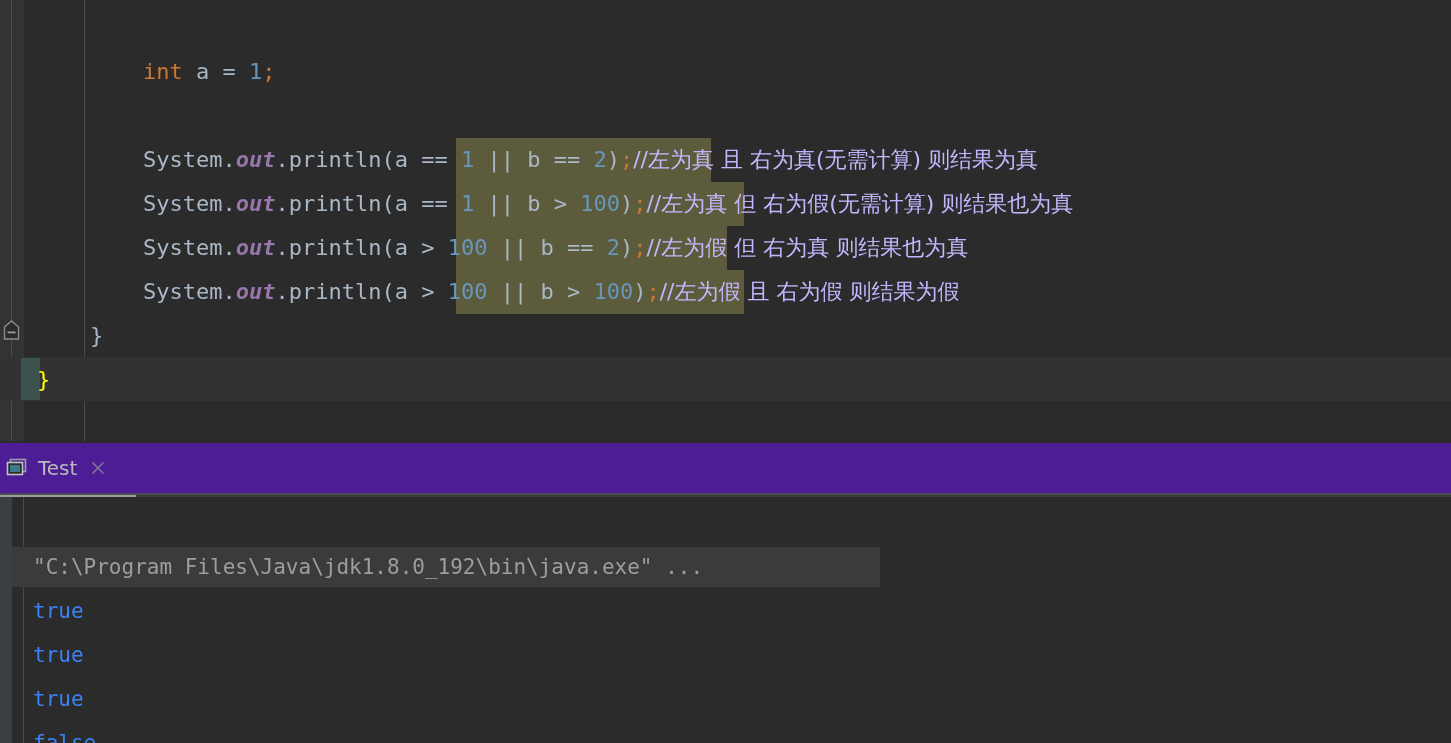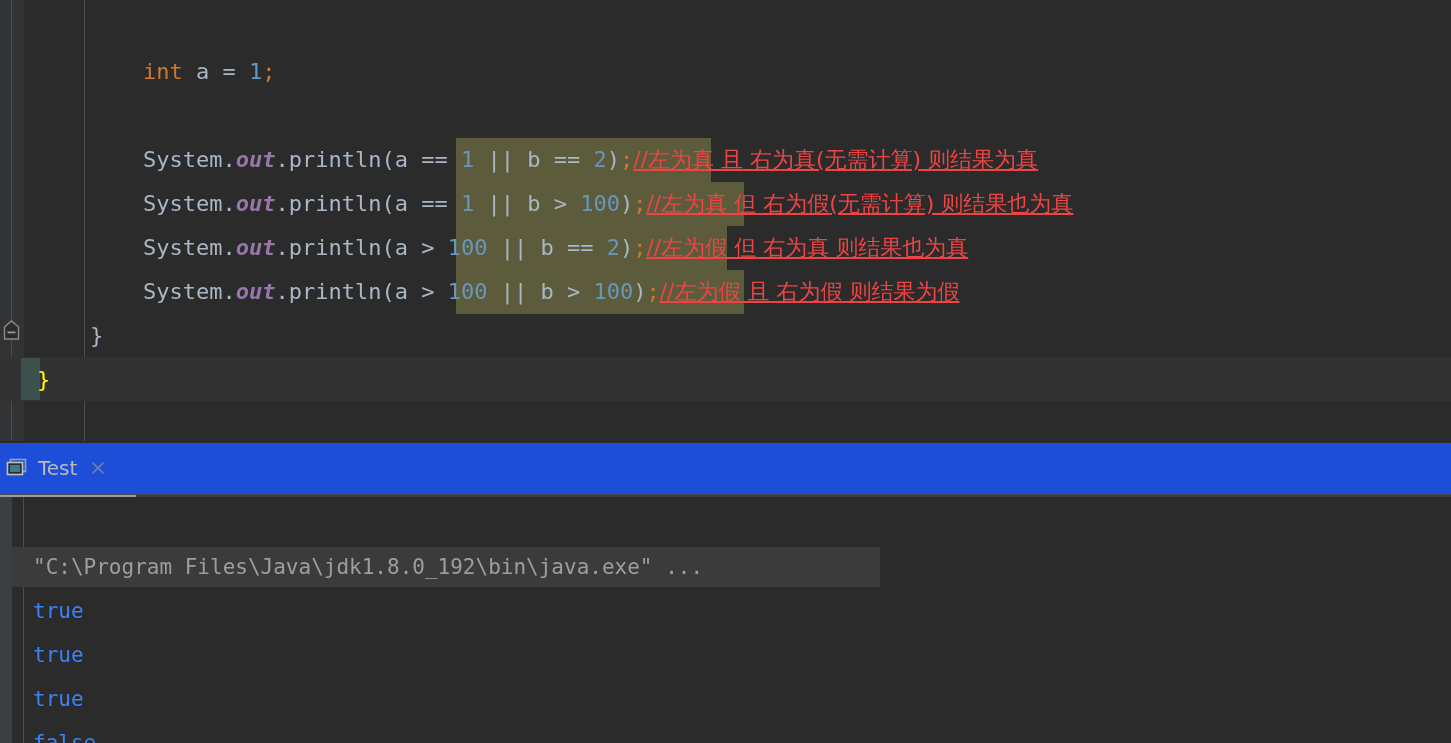--- a/index.html
+++ b/index.html
@@ -105,21 +105,21 @@
     height: 44px;
   }
 
   
   .kw      { color: #cc7832; }
   .num     { color: #6897bb; }
   .ident   { color: #a9b7c6; }
   .punct   { color: #a9b7c6; }
   .semi    { color: #cc7832; }
   .field   { color: #9876aa; font-style: italic; font-weight: bold; }
-  .comment { color: #ef4444; text-decoration: underline; }
+  .comment { color: #c4b5fd; }
   .brace-hl{ color: #ffff00; }
   .brace   { color: #a9b7c6; }
   .cn { font-family: "DejaVu Sans", sans-serif; }
 
   
   .run-panel {
     position: absolute;
     left: 0;
     top: 441px;
     width: 1451px;
@@ -130,21 +130,21 @@
     position: absolute;
     left: 0; top: 0;
     width: 1451px; height: 2px;
     background: #2b2b2b;
   }
   .tabbar {
     position: absolute;
     left: 0; top: 2px;
     width: 1451px;
     height: 50px;
-    background: #1d4ed8;
+    background: #4c1d95;
   }
   .tab {
     position: absolute;
     left: 0; top: 0;
     height: 50px;
     display: flex;
     align-items: center;
     padding-left: 6px;
   }
   .tab-icon {

